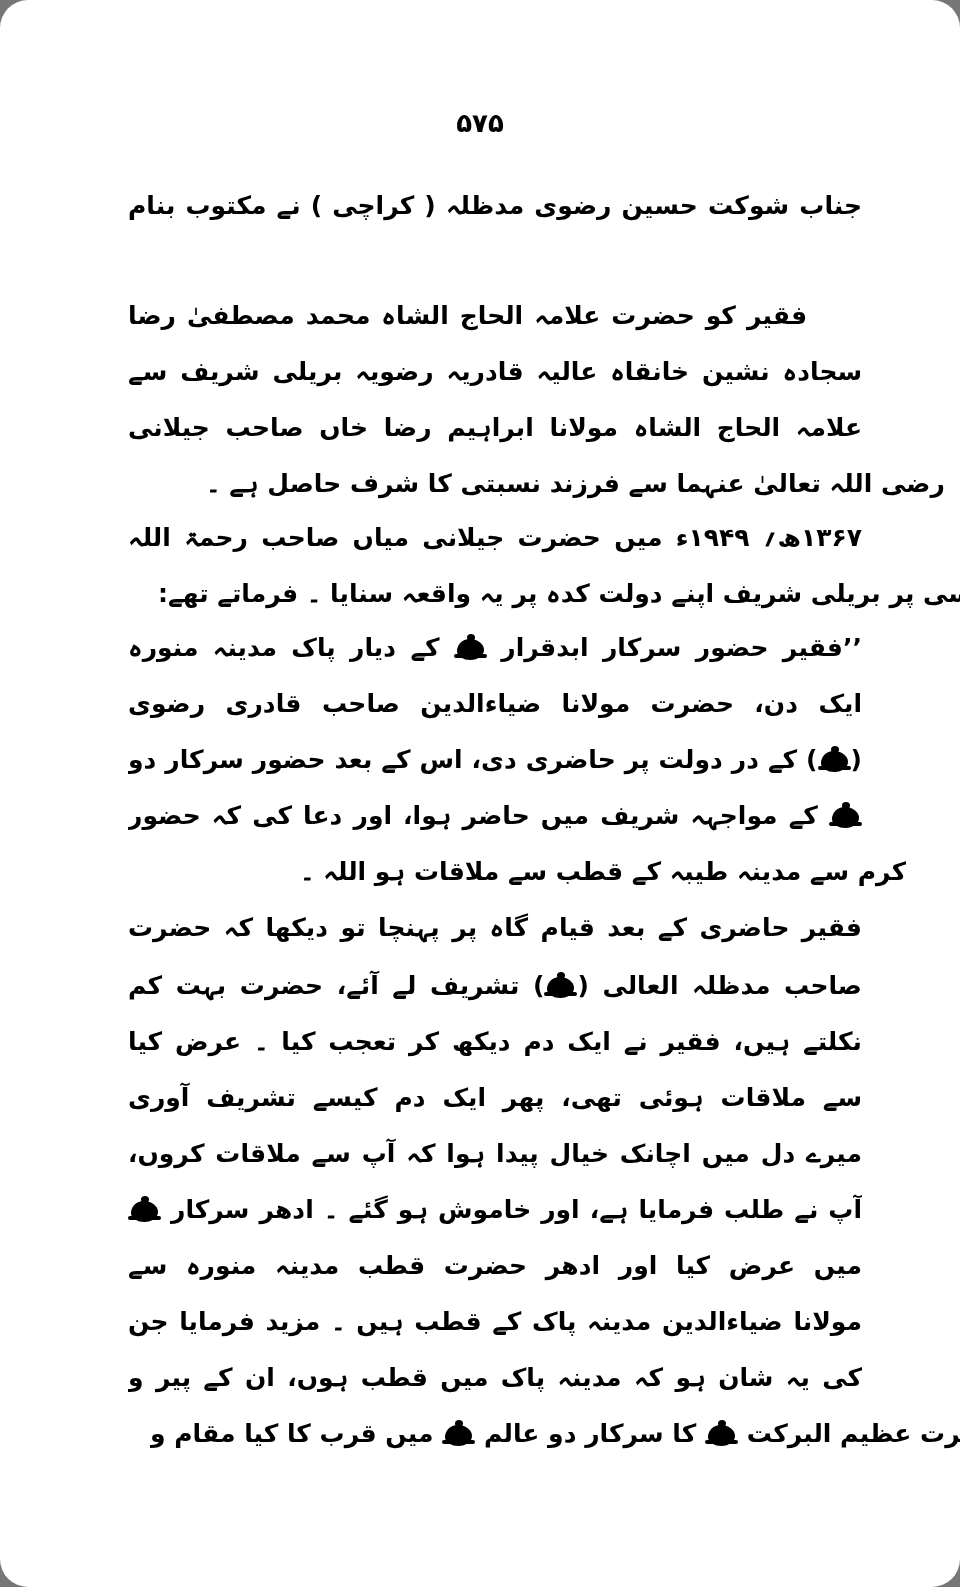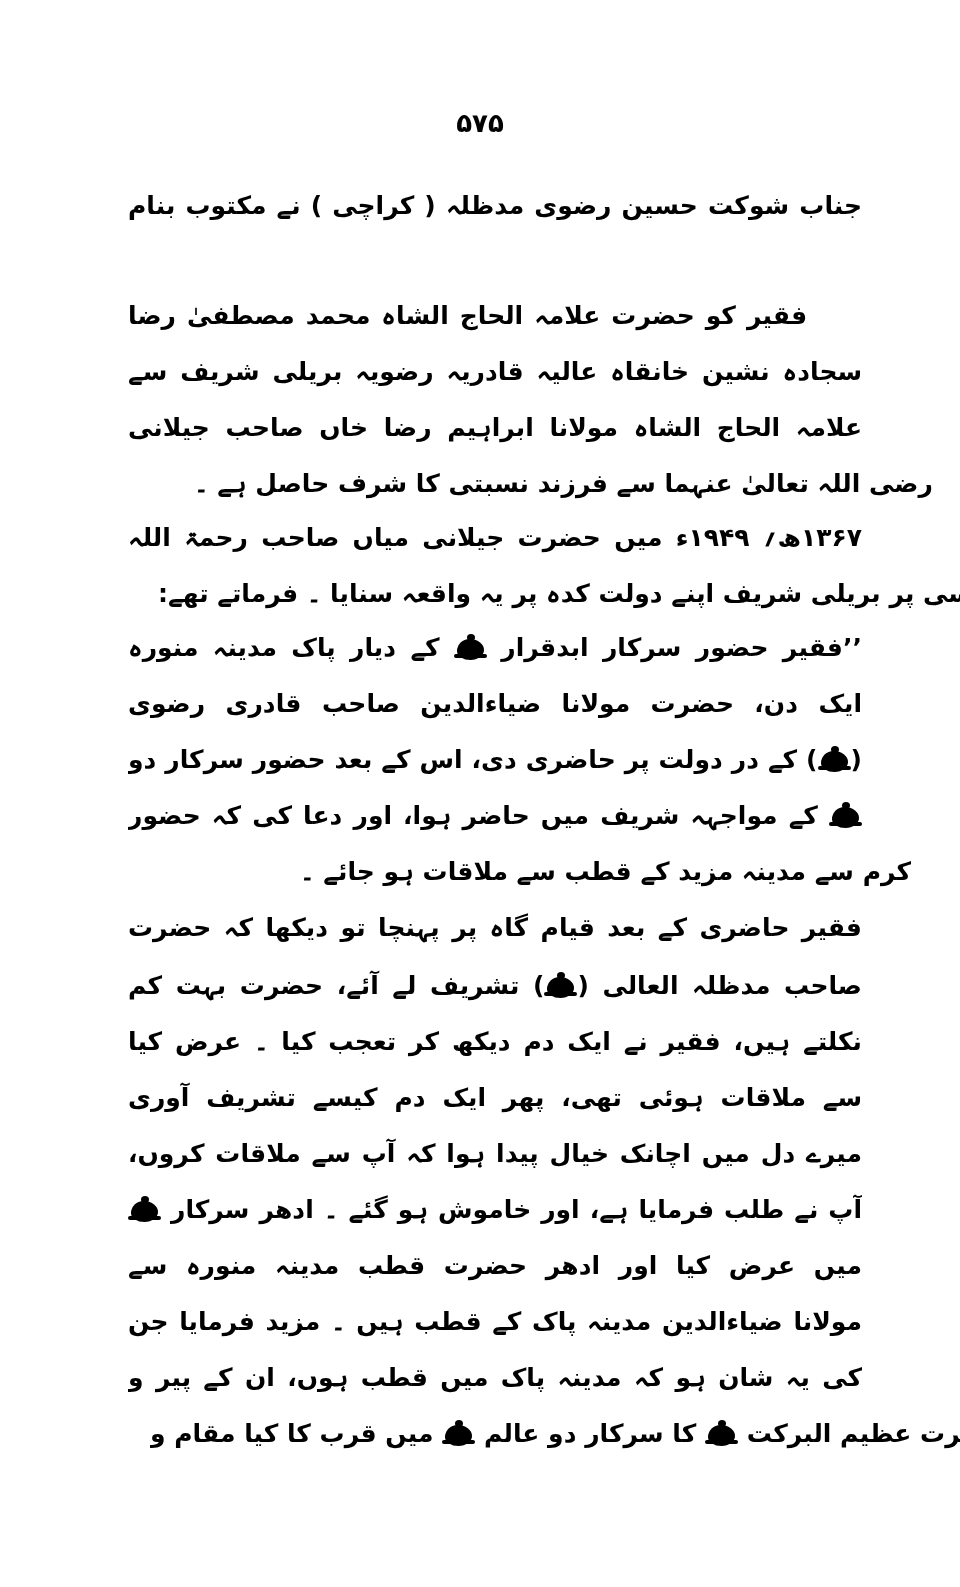--- a/index.html
+++ b/index.html
@@ -5,20 +5,21 @@
   html,body{margin:0;padding:0;background:#777;}
   .page{
     position:relative;
     width:960px;height:1587px;
     background:#ffffff;
     margin:0 auto;
     overflow:hidden;
     direction:rtl;
     font-family:"DejaVu Sans",sans-serif;
     color:#000;
+    border-radius:28px;
   }
   .page-number{
     position:absolute;
     top:108px;left:0;right:0;
     text-align:center;
     font-size:26px;
     font-weight:bold;
     letter-spacing:8px;
     direction:ltr;
   }
@@ -37,21 +38,21 @@
   .full{
     white-space:normal;
     text-align:justify;
     text-align-last:justify;
   }
   
   .ind{padding-right:55px;}
   
   .short{right:auto;width:auto;text-align:right;}
   .l2 {left:128px;}
-  .l6 {left:194px;text-align:right;}
+  .l6 {left:206px;text-align:right;}
   .l8 {left:158px;}
   .l13{left:300px;}
   .l23{left:150px;}
   
   .seal{
     display:inline-block;
     vertical-align:middle;
     width:27px;height:21px;
     margin:0 3px;
     background:#000;
@@ -86,21 +87,21 @@
   <div class="ln full ind" style="top:288px">فقیر کو حضرت علامہ الحاج الشاہ محمد مصطفیٰ رضا خاں صاحب  مفتی اعظم ہند</div>
   <div class="ln full" style="top:344px">سجادہ نشین خانقاہ عالیہ قادریہ رضویہ بریلی شریف سے شرف بیعت حاصل ہے ۔ اور حضرت</div>
   <div class="ln full" style="top:400px">علامہ الحاج الشاہ مولانا ابراہیم رضا خاں صاحب جیلانی میاں نبیرۂ اعلیٰحضرت عظیم البرکت</div>
   <div class="ln short l6" style="top:456px">رضی اللہ تعالیٰ عنہما سے فرزند نسبتی کا شرف حاصل ہے ۔</div>
   <div class="ln full" style="top:510px">۱۳۶۷ھ؍ ۱۹۴۹ء میں حضرت جیلانی میاں صاحب رحمۃ اللہ علیہ کی مدینہ منورہ</div>
   <div class="ln short l8" style="top:566px">حاضری ہوئی و واپسی پر بریلی شریف اپنے دولت کدہ پر یہ واقعہ سنایا ۔ فرماتے تھے:</div>
   <div class="ln full" style="top:620px">’’فقیر حضور سرکار ابدقرار <span class="seal"></span> کے دیار پاک مدینہ منورہ میں حاضر تھا</div>
   <div class="ln full" style="top:676px">ایک دن، حضرت مولانا ضیاءالدین صاحب قادری رضوی مدظلہ العالی</div>
   <div class="ln full" style="top:732px">(<span class="seal"></span>) کے در دولت پر حاضری دی، اس کے بعد حضور سرکار دو عالم</div>
   <div class="ln full" style="top:788px"><span class="seal"></span> کے مواجہہ شریف میں حاضر ہوا، اور دعا کی کہ حضور  آپ کے</div>
-  <div class="ln short l13" style="top:844px">کرم سے مدینہ مزید کے قطب سے ملاقات ہو جائے ۔</div>
+  <div class="ln short l13" style="top:844px">کرم سے مدینہ طیبہ کے قطب سے ملاقات ہو اللہ ۔</div>
   <div class="ln full" style="top:900px">فقیر حاضری کے بعد قیام گاہ پر پہنچا تو دیکھا کہ حضرت مولانا ضیاءالدین</div>
   <div class="ln full" style="top:958px">صاحب مدظلہ العالی (<span class="seal"></span>) تشریف لے آئے، حضرت بہت کم گھر سے</div>
   <div class="ln full" style="top:1014px">نکلتے ہیں، فقیر نے ایک دم دیکھ کر تعجب کیا ۔ عرض کیا حضرت ابھی تو آپ</div>
   <div class="ln full" style="top:1070px">سے ملاقات ہوئی تھی، پھر ایک دم کیسے تشریف آوری ہوئی؟ فرمایا</div>
   <div class="ln full" style="top:1126px">میرے دل میں اچانک خیال پیدا ہوا کہ آپ سے ملاقات کروں، کیونکہ</div>
   <div class="ln full" style="top:1182px">آپ نے طلب فرمایا ہے، اور خاموش ہو گئے ۔ ادھر سرکار <span class="seal"></span> کے دربار</div>
   <div class="ln full" style="top:1238px">میں عرض کیا اور ادھر حضرت قطب مدینہ منورہ سے ملاقات ہو گئی ۔ حضرت</div>
   <div class="ln full" style="top:1294px">مولانا ضیاءالدین مدینہ پاک کے قطب ہیں ۔ مزید فرمایا جن کے خلیفہ</div>
   <div class="ln full" style="top:1350px">کی یہ شان ہو کہ مدینہ پاک میں قطب ہوں، ان کے پیر و مرشد سیدنا</div>
   <div class="ln short l23" style="top:1406px">اعلیٰ حضرت عظیم البرکت <span class="seal"></span> کا سرکار دو عالم <span class="seal"></span> میں قرب کا کیا مقام و</div>

